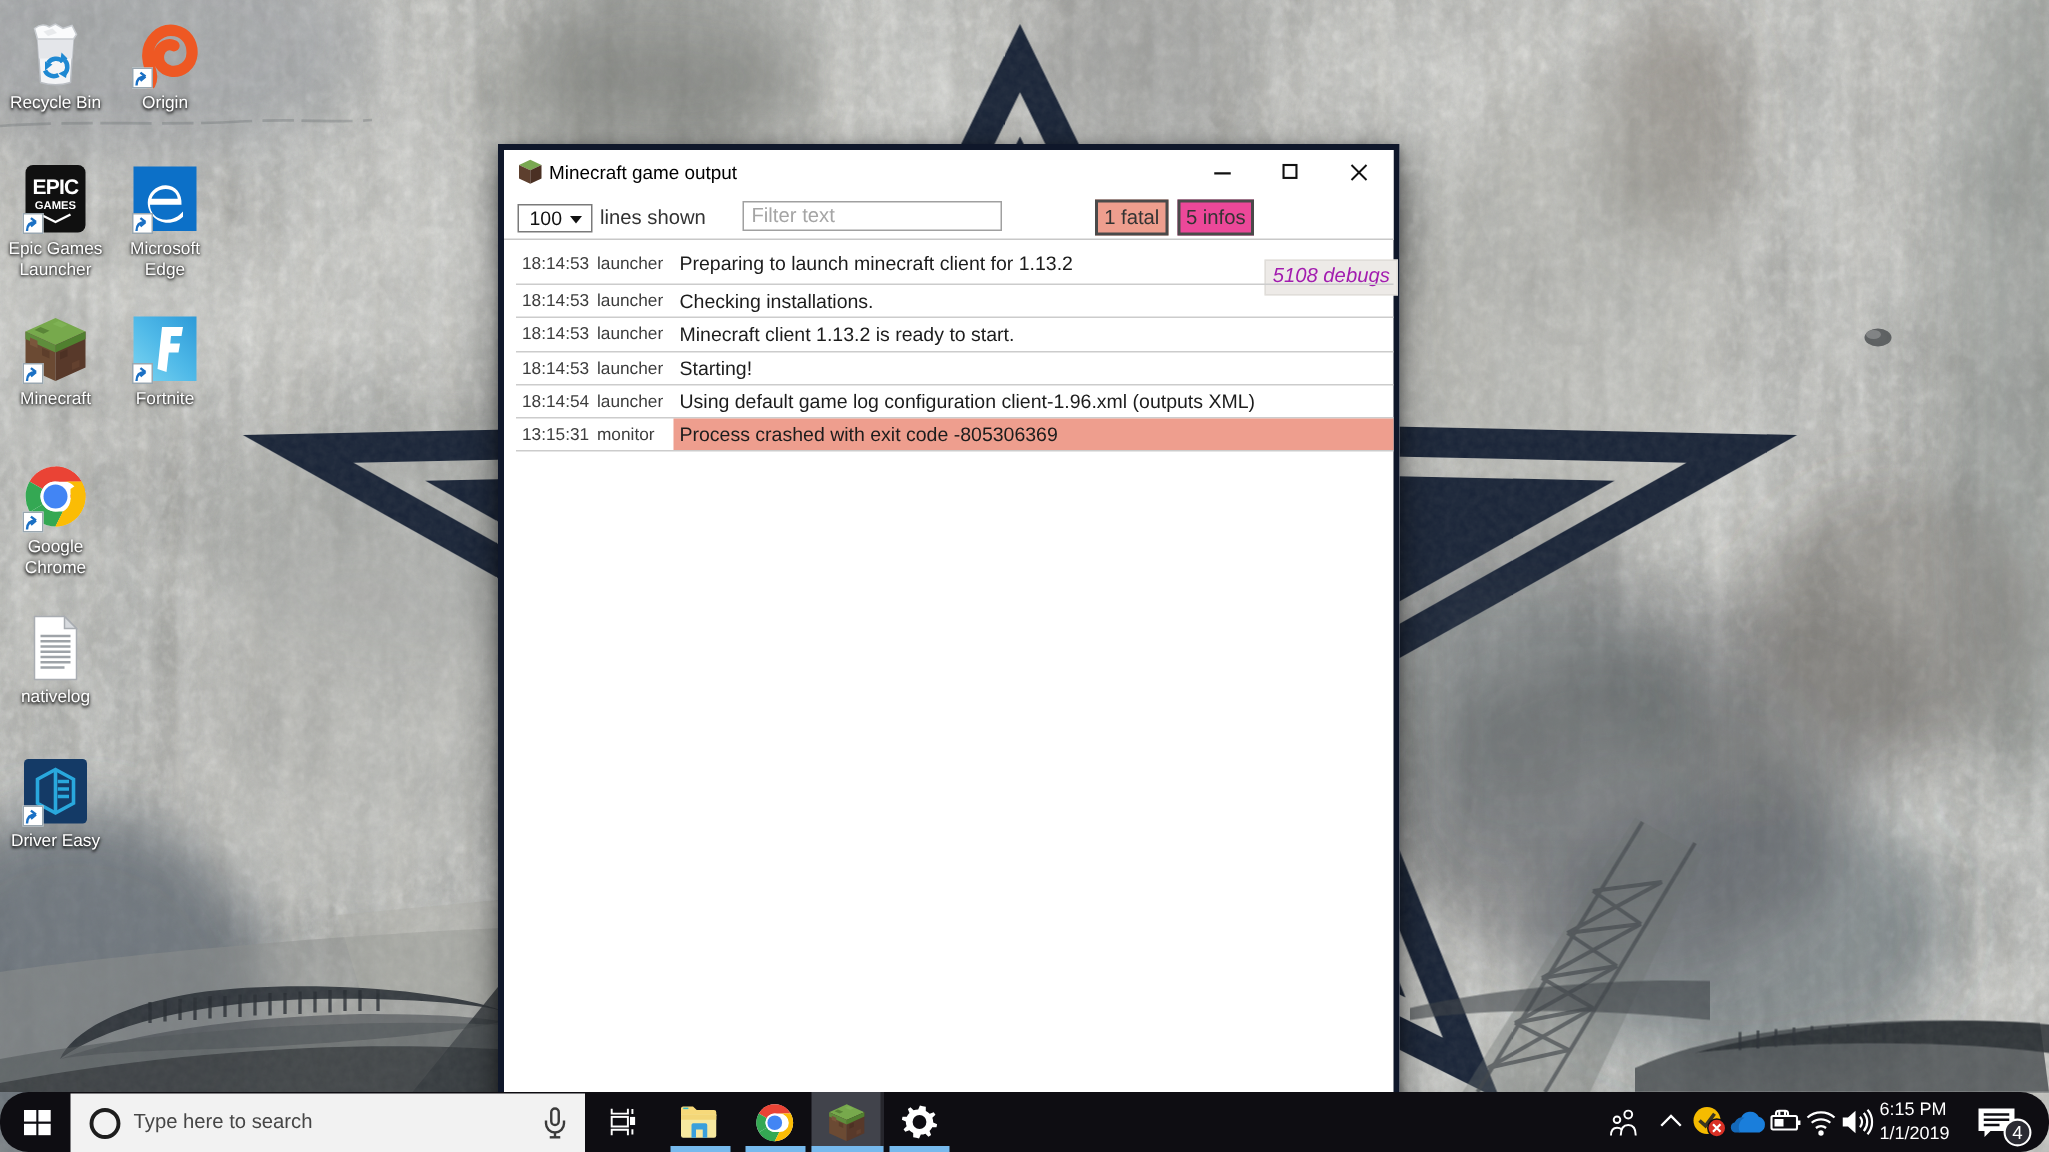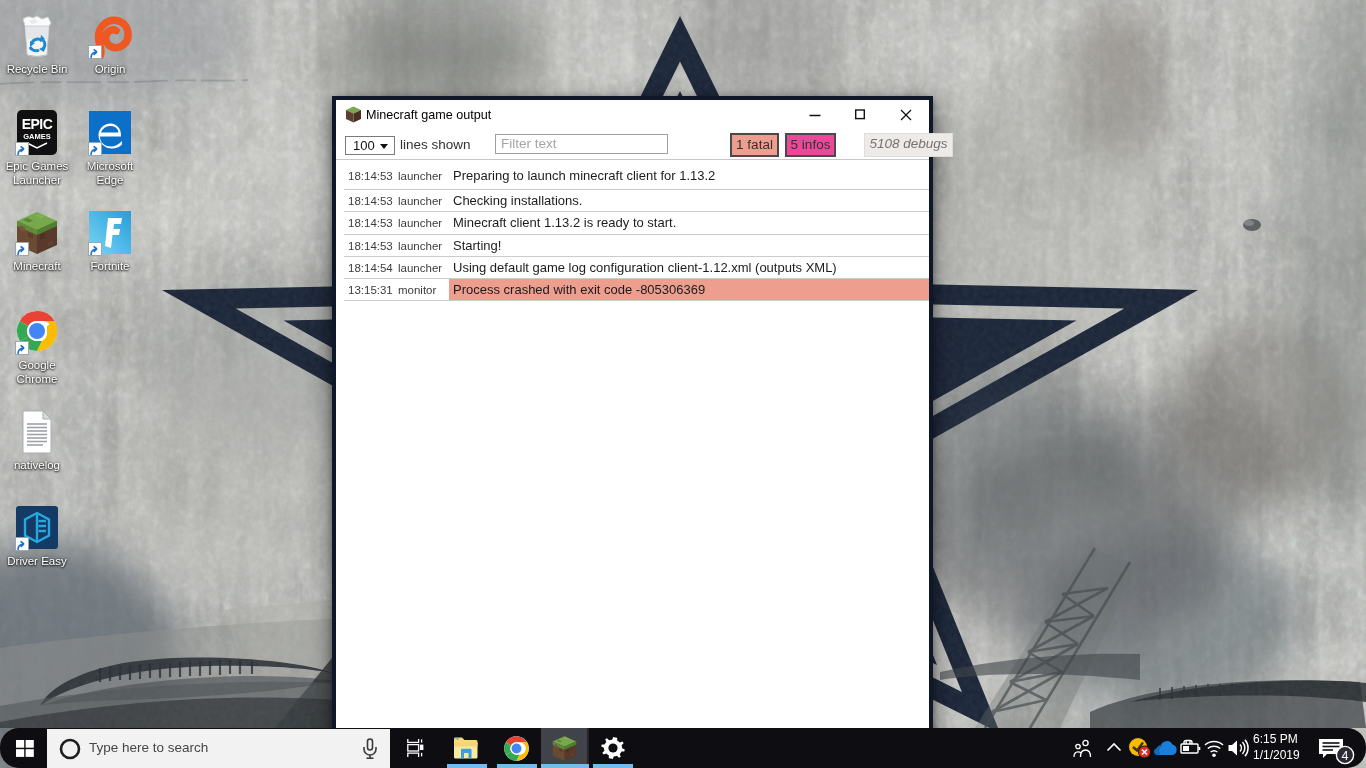--- a/index.html
+++ b/index.html
@@ -20,21 +20,21 @@
   #titlebar .ttl { position:absolute; left:30px; top:8px; font-size:12.6px; color:#000; }
   #caption { position:absolute; right:0; top:0; height:30px; }
   #toolbar { position:absolute; left:0; top:30px; width:100%; height:30px; background:#fff; border-bottom:1px solid #c8c8c8; }
   .sel { position:absolute; left:9px; top:6px; width:50px; height:19px; border:1px solid #7a7a7a; background:#fff; font-size:13px; color:#111; padding-left:7px; line-height:17px; }
   .sel:after { content:""; position:absolute; right:6px; top:7px; border-left:4px solid transparent; border-right:4px solid transparent; border-top:5px solid #111; }
   .lshown { position:absolute; left:64px; top:7px; font-size:13.5px; color:#333; }
   .filter { position:absolute; left:159px; top:4px; width:173px; height:20px; border:1px solid #a0a0a0; font-size:13.5px; color:#a5a5a5; line-height:18px; padding-left:5px; }
   .btn { position:absolute; top:3px; height:24px; font-size:13.5px; color:#333; line-height:20px; text-align:center; }
   #bfatal { left:394px; width:49px; background:#ee9e8e; border:2px solid #4a4a4a; }
   #binfos { left:449px; width:51px; background:#ec4899; border:2px solid #4a4a4a; }
-  #bdebug { left:528px; width:89px; background:#edeae7; border:1px solid #e0ddd9; color:#737373; font-style:italic; }
+  #bdebug { left:507px; width:89px; background:#edeae7; border:1px solid #e0ddd9; color:#a21caf; font-style:italic;margin-top:40px; }
   #logtable { position:absolute; left:8px; top:61px; width:585px; }
   .row { position:relative; height:22.3px; border-bottom:1px solid #ccc; }
   .row .t { position:absolute; left:4px; top:5px; font-size:11.5px; color:#3c3c3c; }
   .row .m { position:absolute; left:54px; top:5px; font-size:11.5px; color:#3c3c3c; }
   .row .msg { position:absolute; left:105px; top:0; right:0; height:100%; font-size:13px; color:#1c1c1c; line-height:22.5px; padding-left:4px; }
   .row.crash .msg { background:#ee9e8e; }
 
   
   #taskbar { position:absolute; left:0; top:728px; width:1366px; height:40px; background:#0e0d12;border-radius:19px; }
   #searchbox { position:absolute; left:47px; top:1px; width:343px; height:39px; background:#f2f2f2; }
@@ -419,21 +419,21 @@
           <span class="msg">Minecraft client 1.13.2 is ready to start.</span>
         </div>
       <div class="row">
           <span class="t">18:14:53</span>
           <span class="m">launcher</span>
           <span class="msg">Starting!</span>
         </div>
       <div class="row">
           <span class="t">18:14:54</span>
           <span class="m">launcher</span>
-          <span class="msg">Using default game log configuration client-1.12.xml (outputs XML)</span>
+          <span class="msg">Using default game log configuration client-1.96.xml (outputs XML)</span>
         </div>
       <div class="row crash">
           <span class="t">13:15:31</span>
           <span class="m">monitor</span>
           <span class="msg">Process crashed with exit code -805306369</span>
         </div>
     </div>
   </div>
 
   <div id="taskbar">

